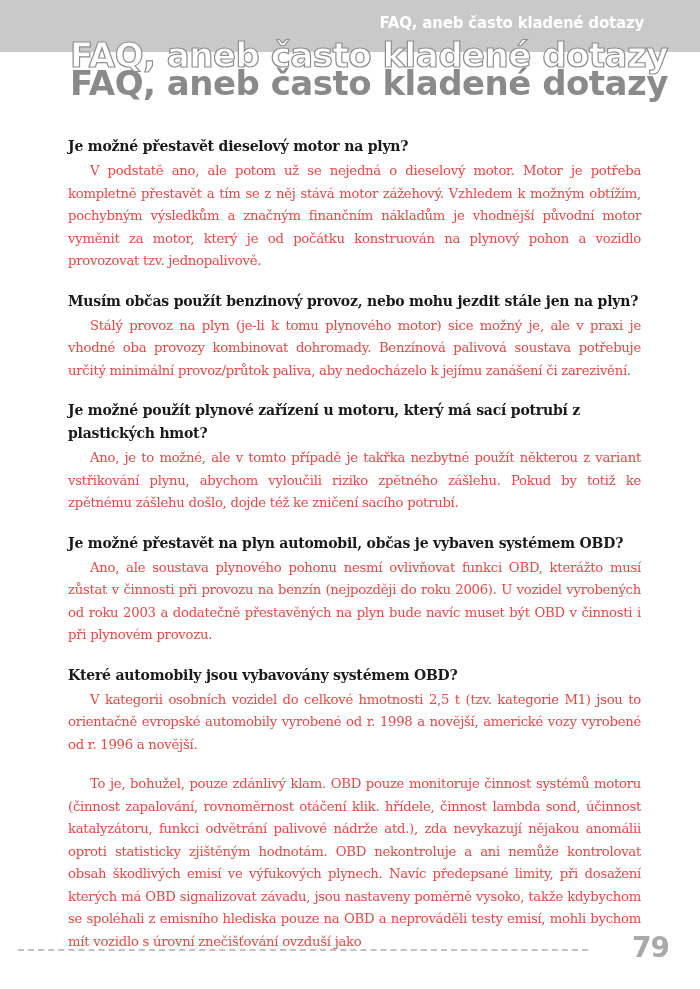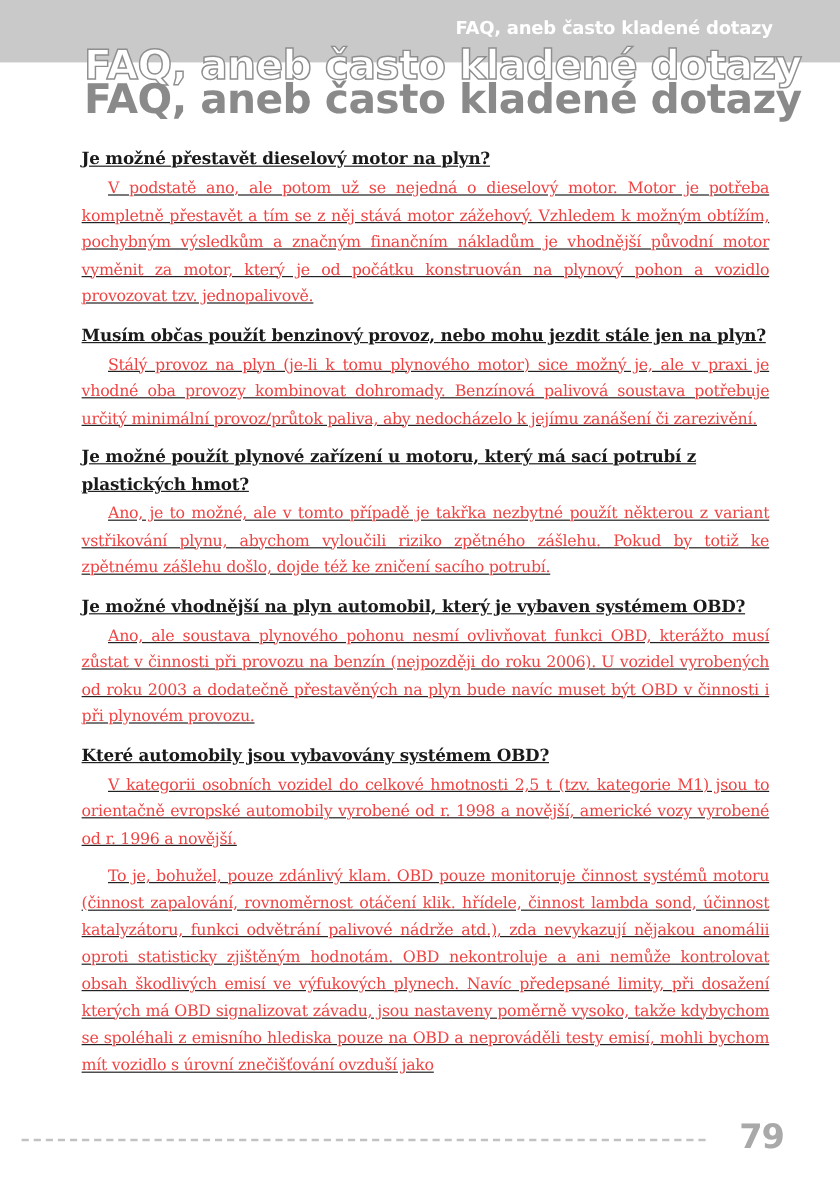--- a/index.html
+++ b/index.html
@@ -22,36 +22,36 @@
     .title-solid {
       position: absolute; left: 70px; top: 66px;
       font-family: "DejaVu Sans", sans-serif; font-weight: bold;
       font-size: 34px; color: #8a8a8a; letter-spacing: -0.5px;
       white-space: nowrap; line-height: 1;
     }
     .content {
       position: absolute; left: 68px; top: 118px; width: 573px;
       font-family: "DejaVu Serif", serif; color: #222222;
     }
-    .faq-item { margin: 4px 0 9px 0; text-decoration: underline; }
+    .faq-item { margin: 17px 0 9px 0; }
     .question {
       font-weight: bold; font-size: 14px; line-height: 23px; margin: 0;
       color: #1a1a1a; letter-spacing: -0.2px;
     }
     .answer {
       font-size: 13.2px; line-height: 22.5px; margin: 2px 0 0 0;
       text-indent: 22px; text-align: justify; hyphens: manual;
       color: #ef4444; letter-spacing: -0.25px;
     }
     .footer-line {
       position: absolute; left: 18px; top: 949px; width: 570px; height: 0;
       border-top: 2px dashed #c2c2c2;
     }
     .page-number {
-      position: absolute; left: 616px; top: 931px;
+      position: absolute; left: 632px; top: 931px;
       font-family: "DejaVu Sans", sans-serif; font-weight: bold;
       font-size: 28px; color: #a9a9a9; letter-spacing: -1px;
     }
   </style>
 </head>
 <body>
 
 <div class="header-band">
   <span class="running-head">FAQ, aneb často kladené dotazy</span>
 </div>
@@ -66,21 +66,21 @@
   </div>
   <div class="faq-item">
     <p class="question">Musím občas použít benzinový provoz, nebo mohu jezdit stále jen na plyn?</p>
     <p class="answer">Stálý provoz na plyn (je-li k tomu plynového motor) sice možný je, ale v praxi je vhodné oba provozy kombinovat dohromady. Benzínová palivová soustava potřebuje určitý minimální provoz/průtok paliva, aby nedocházelo k jejímu zanášení či zarezivění.</p>
   </div>
   <div class="faq-item">
     <p class="question">Je možné použít plynové zařízení u motoru, který má sací potrubí z plastických hmot?</p>
     <p class="answer">Ano, je to možné, ale v tomto případě je takřka nezbytné použít některou z variant vstřikování plynu, abychom vyloučili riziko zpětného zášlehu. Pokud by totiž ke zpětnému zášlehu došlo, dojde též ke zničení sacího potrubí.</p>
   </div>
   <div class="faq-item">
-    <p class="question">Je možné vhodnější na plyn automobil, který je vybaven systémem OBD?</p>
+    <p class="question">Je možné přestavět na plyn automobil, občas je vybaven systémem OBD?</p>
     <p class="answer">Ano, ale soustava plynového pohonu nesmí ovlivňovat funkci OBD, kterážto musí zůstat v činnosti při provozu na benzín (nejpozději do roku 2006). U vozidel vyrobených od roku 2003 a dodatečně přestavěných na plyn bude navíc muset být OBD v činnosti i při plynovém provozu.</p>
   </div>
   <div class="faq-item">
     <p class="question">Které automobily jsou vybavovány systémem OBD?</p>
     <p class="answer">V kategorii osobních vozidel do celkové hmotnosti 2,5 t (tzv. kategorie M1) jsou to orientačně evropské automobily vyrobené od r. 1998 a novější, americké vozy vyrobené od r. 1996 a novější.</p>
   </div>
   <div class="faq-item">
     <p class="answer">To je, bohužel, pouze zdánlivý klam. OBD pouze monitoruje činnost systémů motoru (činnost zapalování, rovnoměrnost otáčení klik. hřídele, činnost lambda sond, účinnost katalyzátoru, funkci odvětrání palivové nádrže atd.), zda nevykazují nějakou anomálii oproti statisticky zjištěným hodnotám. OBD nekontroluje a ani nemůže kontrolovat obsah škodlivých emisí ve výfukových plynech. Navíc předepsané limity, při dosažení kterých má OBD signalizovat závadu, jsou nastaveny poměrně vysoko, takže kdybychom se spoléhali z emisního hlediska pouze na OBD a neprováděli testy emisí, mohli bychom mít vozidlo s úrovní znečišťování ovzduší jako</p>
   </div>
 </div>

